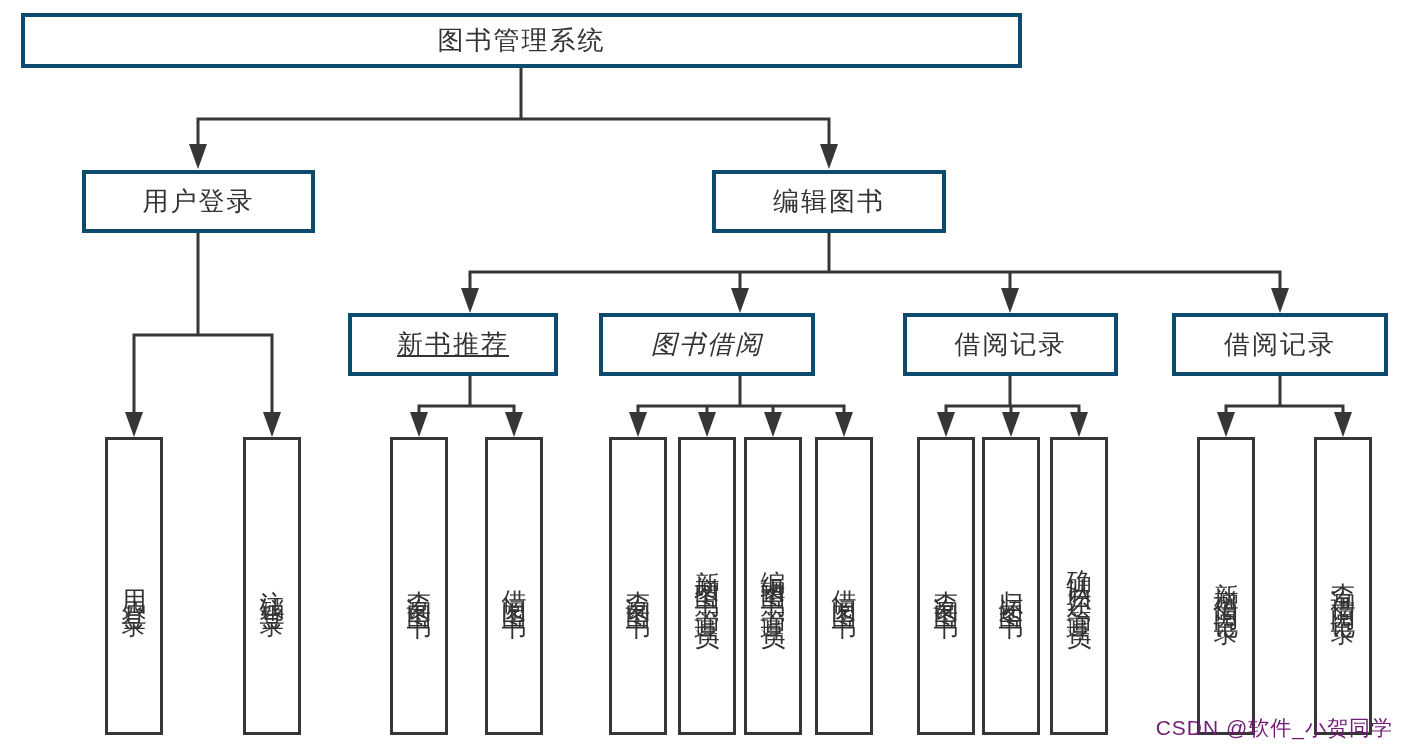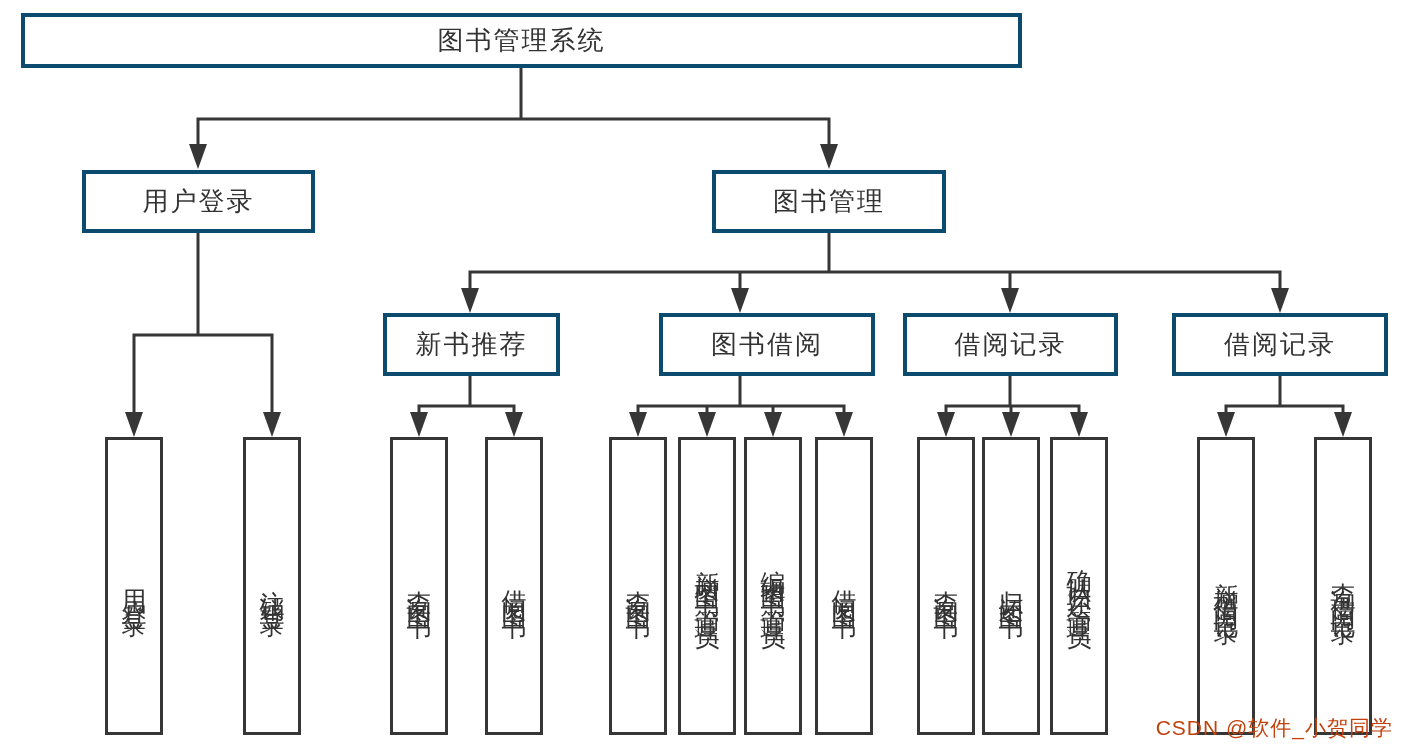--- a/index.html
+++ b/index.html
@@ -51,21 +51,21 @@
     letter-spacing: 8px;
     line-height: 1;
     z-index: 2;
   }
   .watermark {
     position: absolute;
     right: 12px;
     bottom: 5px;
     font-size: 21px;
     letter-spacing: 1px;
-    color: #c2410c;
+    color: #701a75;
     white-space: nowrap;
     z-index: 5;
   }
 </style>
 </head>
 <body>
 
 <div class="canvas">
 
   <svg class="connectors" viewBox="0 0 1405 747" xmlns="http://www.w3.org/2000/svg">
@@ -104,24 +104,24 @@
       <polygon points="1002,412 1020,412 1011,437"></polygon>
       <polygon points="1070,412 1088,412 1079,437"></polygon>
       <polygon points="1217,412 1235,412 1226,437"></polygon>
       <polygon points="1334,412 1352,412 1343,437"></polygon>
     </g>
   </svg>
 
   <div class="hbox" style="left:21px; top:13px; width:1001px; height:55px;">图书管理系统</div>
 
   <div class="hbox" style="left:82px; top:170px; width:233px; height:63px;">用户登录</div>
-  <div class="hbox" style="left:712px; top:170px; width:234px; height:63px;">图书管理</div>
+  <div class="hbox" style="left:712px; top:170px; width:234px; height:63px;">编辑图书</div>
 
-  <div class="hbox" style="left:383px; top:313px; width:177px; height:63px;">新书推荐</div>
-  <div class="hbox" style="left:659px; top:313px; width:216px; height:63px;">图书借阅</div>
+  <div class="hbox" style="left:348px; top:313px; width:210px; height:63px;text-decoration:underline;">新书推荐</div>
+  <div class="hbox" style="left:599px; top:313px; width:216px; height:63px;font-style:italic;">图书借阅</div>
   <div class="hbox" style="left:903px; top:313px; width:215px; height:63px;">借阅记录</div>
   <div class="hbox" style="left:1172px; top:313px; width:216px; height:63px;">借阅记录</div>
 
   <div class="vbox" style="left:105px; top:437px; width:58px; height:298px;">用户登录</div>
   <div class="vbox" style="left:243px; top:437px; width:58px; height:298px;">注销登录</div>
 
   <div class="vbox" style="left:390px; top:437px; width:58px; height:298px;">查询图书</div>
   <div class="vbox" style="left:485px; top:437px; width:58px; height:298px;">借阅图书</div>
 
   <div class="vbox" style="left:609px; top:437px; width:58px; height:298px;">查询图书</div>

